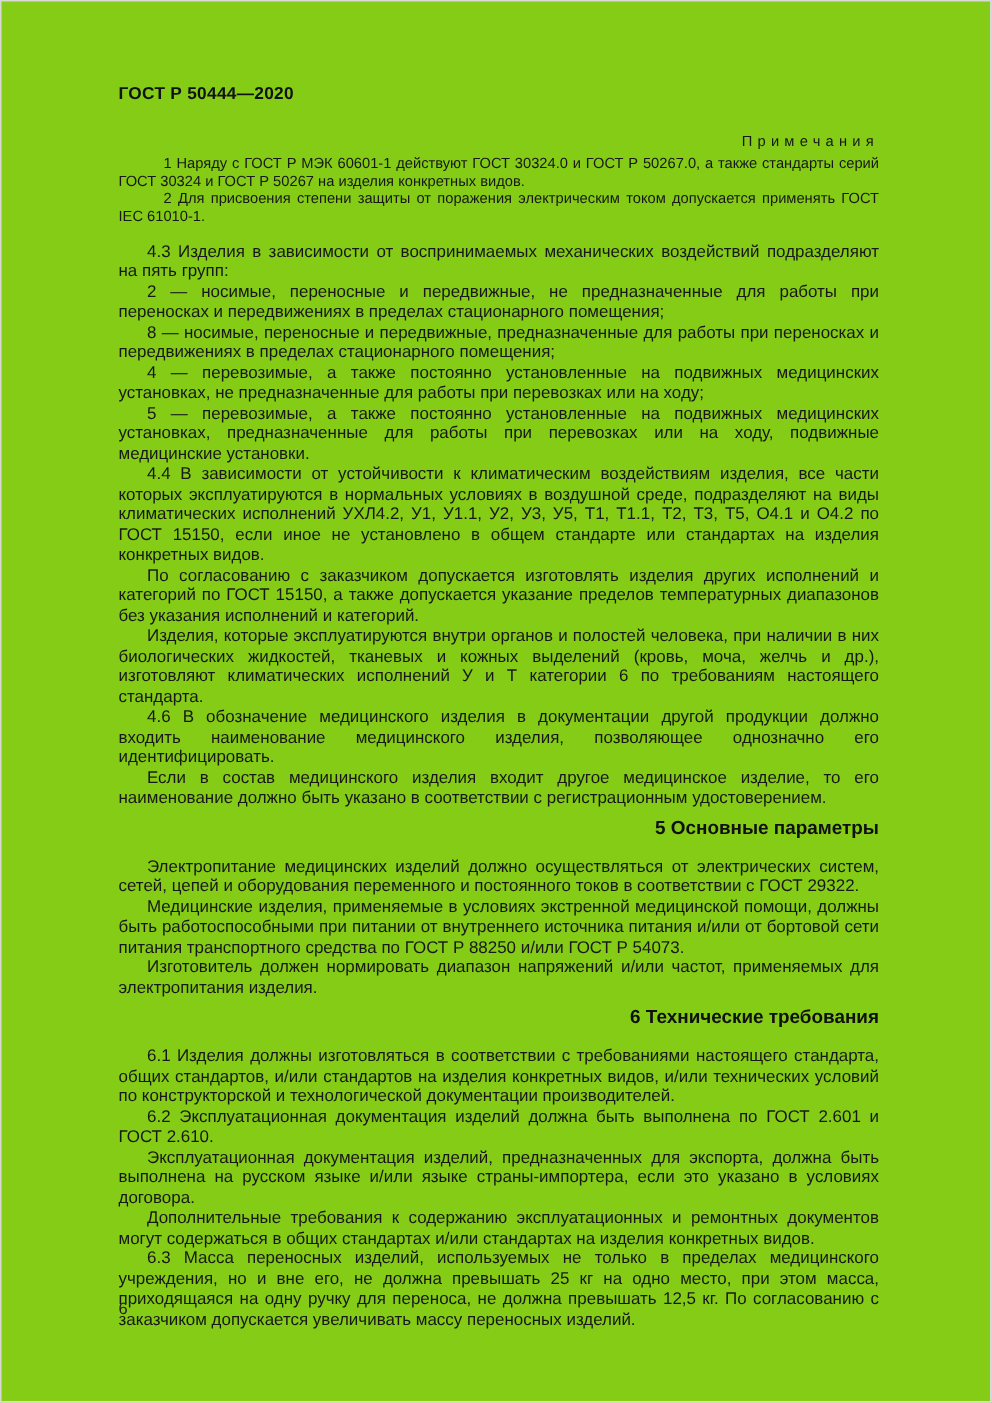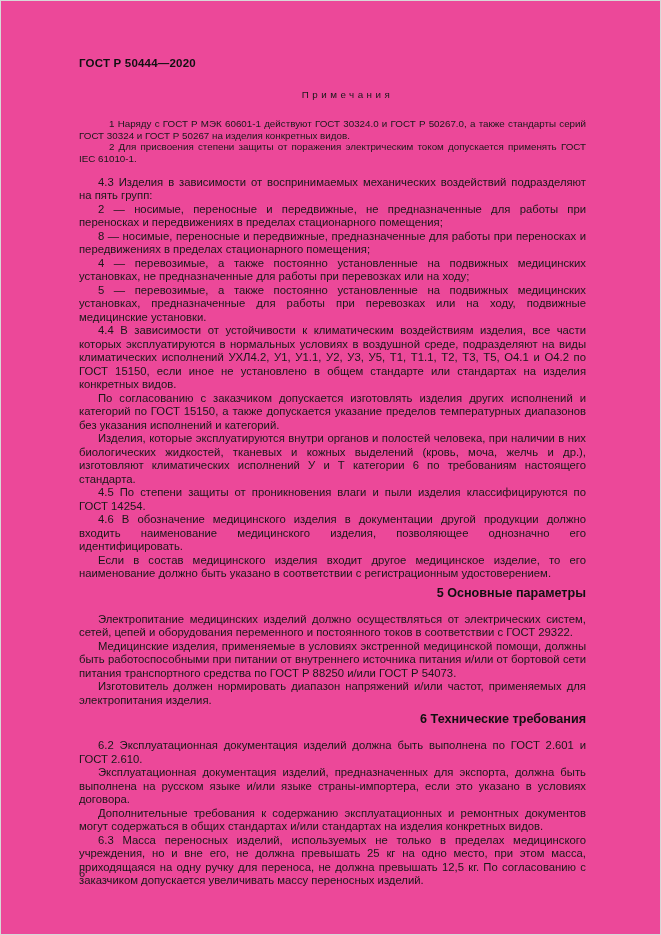--- a/index.html
+++ b/index.html
@@ -5,21 +5,21 @@
   * { margin: 0; padding: 0; box-sizing: border-box; }
   html, body { background: #ffffff; }
   body {
     font-family: "Liberation Sans", "DejaVu Sans", sans-serif;
     color: #1a1a1a;
   }
   .page {
     position: relative;
     width: 661px;
     height: 935px;
-    background: #ec4899;
+    background: #84cc16;
     border: 1px solid #d8d8d8;
     overflow: hidden;
   }
   .doc-header {
     position: absolute;
     top: 56px;
     left: 78px;
     font-size: 11.5px;
     font-weight: bold;
     color: #111111;
@@ -35,22 +35,22 @@
   .content p {
     text-align: justify;
     hyphens: auto;
     -webkit-hyphens: auto;
   }
   p.notes-title {
     font-size: 9.8px;
     line-height: 11.7px;
     text-indent: 30px;
     letter-spacing: 3.5px;
-    text-align: center;
-    margin-bottom: 17px;
+    text-align: right;
+    margin-bottom: 3px;
   }
   p.note {
     font-size: 9.8px;
     line-height: 11.8px;
     text-indent: 30px;
   }
   p.note + p.para { margin-top: 11px; }
   p.para {
     font-size: 11.3px;
     line-height: 13.5px;
@@ -84,28 +84,28 @@
       <p class="note">1 Наряду с ГОСТ Р МЭК 60601-1 действуют ГОСТ 30324.0 и ГОСТ Р 50267.0, а также стандарты серий ГОСТ 30324 и ГОСТ Р 50267 на изделия конкретных видов.</p>
       <p class="note">2 Для присвоения степени защиты от поражения электрическим током допускается применять ГОСТ IEC 61010-1.</p>
       <p class="para">4.3 Изделия в зависимости от воспринимаемых механических воздействий подразделяют на пять групп:</p>
       <p class="para">2 — носимые, переносные и передвижные, не предназначенные для работы при переносках и передвижениях в пределах стационарного помещения;</p>
       <p class="para">8 — носимые, переносные и передвижные, предназначенные для работы при переносках и передвижениях в пределах стационарного помещения;</p>
       <p class="para">4 — перевозимые, а также постоянно установленные на подвижных медицинских установках, не предназначенные для работы при перевозках или на ходу;</p>
       <p class="para">5 — перевозимые, а также постоянно установленные на подвижных медицинских установках, предназначенные для работы при перевозках или на ходу, подвижные медицинские установки.</p>
       <p class="para">4.4 В зависимости от устойчивости к климатическим воздействиям изделия, все части которых эксплуатируются в нормальных условиях в воздушной среде, подразделяют на виды климатических исполнений УХЛ4.2, У1, У1.1, У2, У3, У5, Т1, Т1.1, Т2, Т3, Т5, О4.1 и О4.2 по ГОСТ 15150, если иное не установлено в общем стандарте или стандартах на изделия конкретных видов.</p>
       <p class="para">По согласованию с заказчиком допускается изготовлять изделия других исполнений и категорий по ГОСТ 15150, а также допускается указание пределов температурных диапазонов без указания исполнений и категорий.</p>
       <p class="para">Изделия, которые эксплуатируются внутри органов и полостей человека, при наличии в них биологических жидкостей, тканевых и кожных выделений (кровь, моча, желчь и др.), изготовляют климатических исполнений У и Т категории 6 по требованиям настоящего стандарта.</p>
-      <p class="para">4.5 По степени защиты от проникновения влаги и пыли изделия классифицируются по ГОСТ 14254.</p>
       <p class="para">4.6 В обозначение медицинского изделия в документации другой продукции должно входить наименование медицинского изделия, позволяющее однозначно его идентифицировать.</p>
       <p class="para">Если в состав медицинского изделия входит другое медицинское изделие, то его наименование должно быть указано в соответствии с регистрационным удостоверением.</p>
       <p class="heading">5 Основные параметры</p>
       <p class="para">Электропитание медицинских изделий должно осуществляться от электрических систем, сетей, цепей и оборудования переменного и постоянного токов в соответствии с ГОСТ 29322.</p>
       <p class="para">Медицинские изделия, применяемые в условиях экстренной медицинской помощи, должны быть работоспособными при питании от внутреннего источника питания и/или от бортовой сети питания транспортного средства по ГОСТ Р 88250 и/или ГОСТ Р 54073.</p>
       <p class="para">Изготовитель должен нормировать диапазон напряжений и/или частот, применяемых для электропитания изделия.</p>
       <p class="heading">6 Технические требования</p>
+      <p class="para">6.1 Изделия должны изготовляться в соответствии с требованиями настоящего стандарта, общих стандартов, и/или стандартов на изделия конкретных видов, и/или технических условий по конструкторской и технологической документации производителей.</p>
       <p class="para">6.2 Эксплуатационная документация изделий должна быть выполнена по ГОСТ 2.601 и ГОСТ 2.610.</p>
       <p class="para">Эксплуатационная документация изделий, предназначенных для экспорта, должна быть выполнена на русском языке и/или языке страны-импортера, если это указано в условиях договора.</p>
       <p class="para">Дополнительные требования к содержанию эксплуатационных и ремонтных документов могут содержаться в общих стандартах и/или стандартах на изделия конкретных видов.</p>
       <p class="para">6.3 Масса переносных изделий, используемых не только в пределах медицинского учреждения, но и вне его, не должна превышать 25 кг на одно место, при этом масса, приходящаяся на одну ручку для переноса, не должна превышать 12,5 кг. По согласованию с заказчиком допускается увеличивать массу переносных изделий.</p>
     </div>
 
   <div class="page-number">6</div>
 </div>
 
 </body></html>

